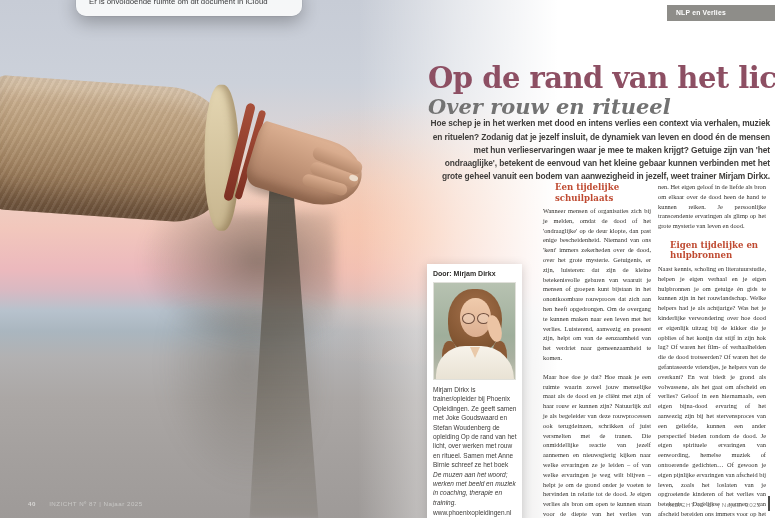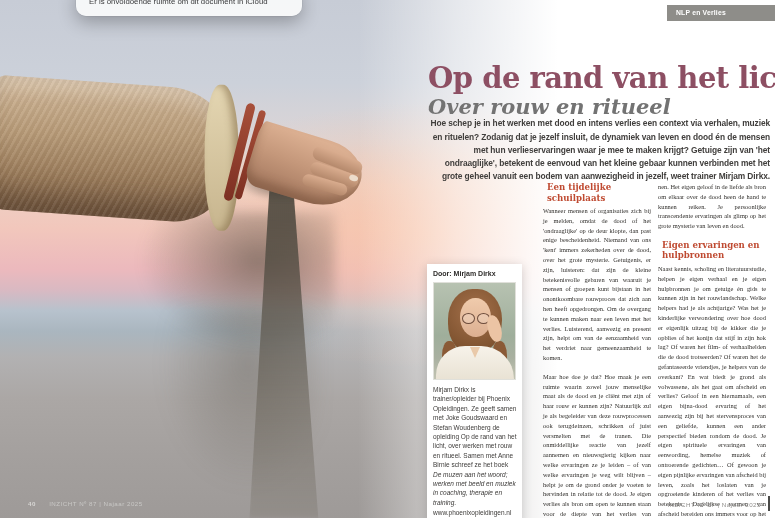--- a/index.html
+++ b/index.html
@@ -92,21 +92,21 @@
     clip-path:polygon(0 0,100% 0,50% 100%);}
   .bio{margin-top:5px;font-size:6.5px;line-height:9.4px;color:#3c3a38;}
   .bio .book{font-style:italic;}
   .bio .site{display:block;margin-top:1px;}
 
   .col{position:absolute;top:182px;width:108px;font-family:"Liberation Serif",serif;
     font-size:6.4px;line-height:9.8px;color:#32302d;text-align:justify;}
   .col.c1{left:543px;} .col.c2{left:658px;}
   .col p{margin:0 0 9px 0;}
   .colheading{font-family:"DejaVu Serif",serif;font-weight:bold;font-size:8.6px;line-height:10.5px;
-    color:#bf4a31;margin:0 0 3px 4px;text-align:left;}
+    color:#bf4a31;margin:0 0 3px 12px;text-align:left;}
 
   .footL{position:absolute;left:28px;top:500px;color:#c9c8c6;font-size:6.2px;letter-spacing:.5px;}
   .footL .num{font-weight:bold;color:#d8d7d5;margin-right:11px;}
   .footR{position:absolute;right:14px;top:501px;color:#8f8d8a;font-size:6.2px;letter-spacing:.5px;}
   .footbar{position:absolute;left:768px;top:496px;width:2px;height:15px;background:#4a4a48;}
 </style>
 </head>
 <body>
 
 <div id="stage">
@@ -159,21 +159,21 @@
   </div>
 
   <div class="col c1">
     <h3 class="colheading">Een tijdelijke schuilplaats</h3>
     <p>Wanneer mensen of organisaties zich bij je melden, omdat de dood of het 'ondraaglijke' op de deur klopte, dan past enige bescheidenheid. Niemand van ons 'kent' immers zekerheden over de dood, over het grote mysterie. Getuigenis, er zijn, luisteren: dat zijn de kleine betekenisvolle gebaren van waaruit je mensen of groepen kunt bijstaan in het onontkoombare rouwproces dat zich aan hen heeft opgedrongen. Om de overgang te kunnen maken naar een leven met het verlies. Luisterend, aanwezig en present zijn, helpt om van de eenzaamheid van het verdriet naar gemeenzaamheid te komen.</p>
     <p>Maar hoe doe je dat? Hoe maak je een ruimte waarin zowel jouw menselijke maat als de dood en je cliënt met zijn of haar rouw er kunnen zijn? Natuurlijk zul je als begeleider van deze rouwprocessen ook terugdeinzen, schrikken of juist versmelten met de tranen. Die onmiddellijke reactie van jezelf aannemen en nieuwsgierig kijken naar welke ervaringen ze je leiden – of van welke ervaringen je weg wilt blijven – helpt je om de grond onder je voeten te hervinden in relatie tot de dood. Je eigen verlies als bron om open te kunnen staan voor de diepte van het verlies van anderen. Het eigen afscheid als bron van weten van wat het betekent om los te laten. Je eigen pijn als bron om de pijn van de ander te kunnen contai-</p>
   </div>
 
   <div class="col c2">
     <p>nen. Het eigen geloof in de liefde als bron om elkaar over de dood heen de hand te kunnen reiken. Je persoonlijke transcendente ervaringen als glimp op het grote mysterie van leven en dood.</p>
-    <h3 class="colheading">Eigen ervaringen en hulpbronnen</h3>
+    <h3 class="colheading">Eigen tijdelijke en hulpbronnen</h3>
     <p><span>Naast kennis, scholing en literatuurstudie, helpen je eigen verhaal en je eigen hulpbronnen je om getuige én gids te kunnen zijn in het rouwlandschap. Welke helpers had je als achtjarige? Was het je kinderlijke verwondering over hoe dood er eigenlijk uitzag bij de kikker die je opblies of het konijn dat stijf in zijn hok lag? Of waren het film- of verhaalhelden die de dood trotseerden? Of waren het de gefantaseerde vriendjes, je helpers van de overkant? En wat biedt je grond als volwassene, als het gaat om afscheid en verlies? Geloof in een hiernamaals, een eigen bijna-dood ervaring of het aanwezig zijn bij het stervensproces van een geliefde, kunnen een ander perspectief bieden rondom de dood. Je eigen spirituele ervaringen van eenwording, hemelse muziek of ontroerende gedichten… Of gewoon je eigen pijnlijke ervaringen van afscheid bij leven, zoals het loslaten van je opgroeiende kinderen of het verlies van betekenis. Dagelijkse vormen van afscheid bereiden ons immers voor op het grote, ultieme afscheid, zo schrijft Judith Viorst in </span></p>
   </div>
 
   <div class="footL">
     <span class="num">40</span>
     <span>INZICHT Nº 87 | Najaar 2025</span>
   </div>
   <div class="footR">
     <span>INZICHT Nº 87 | Najaar 2025</span>
   </div>

